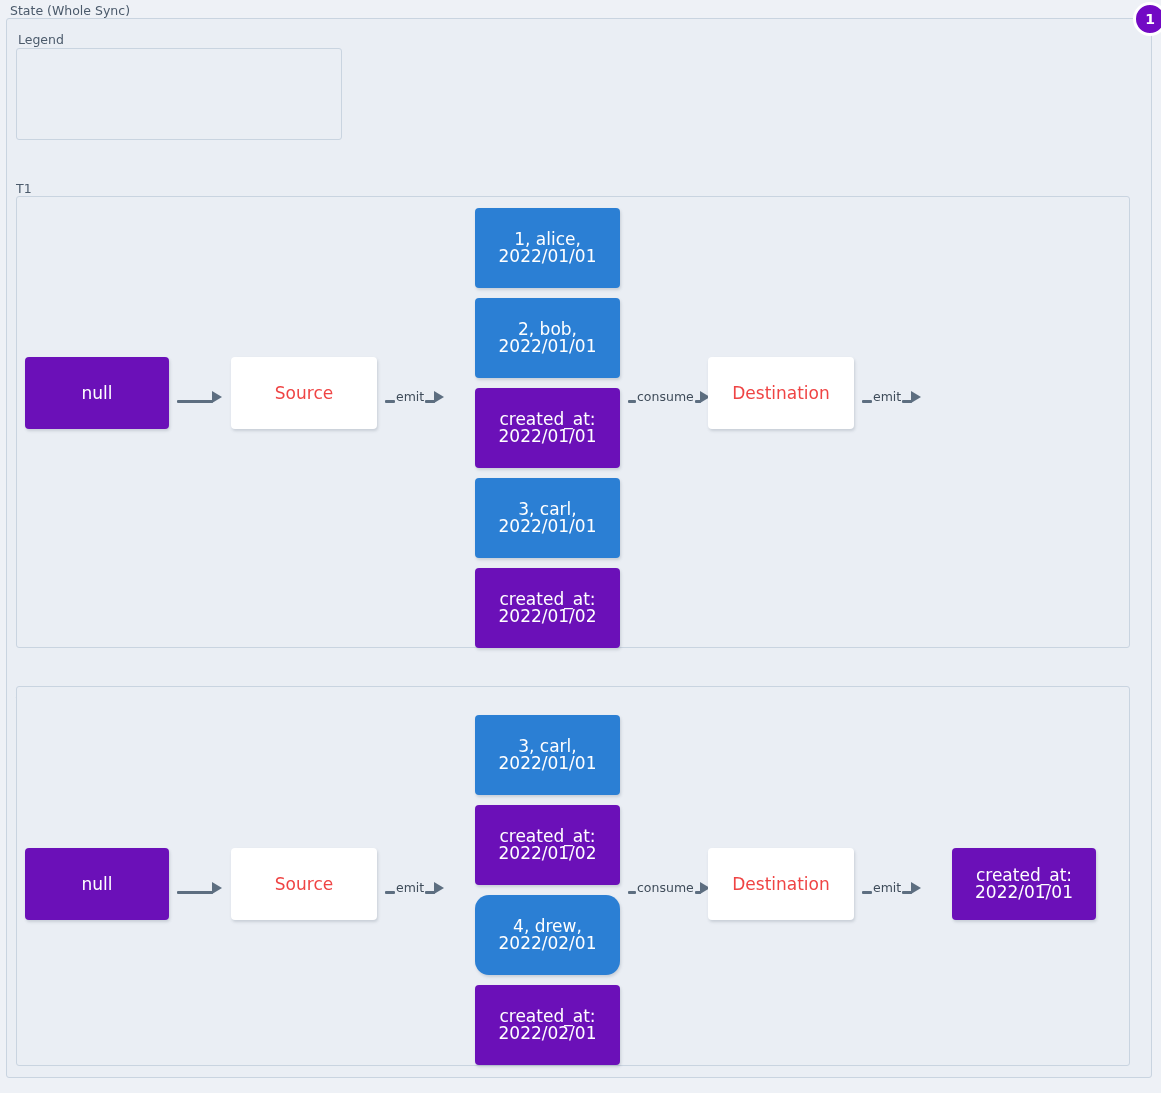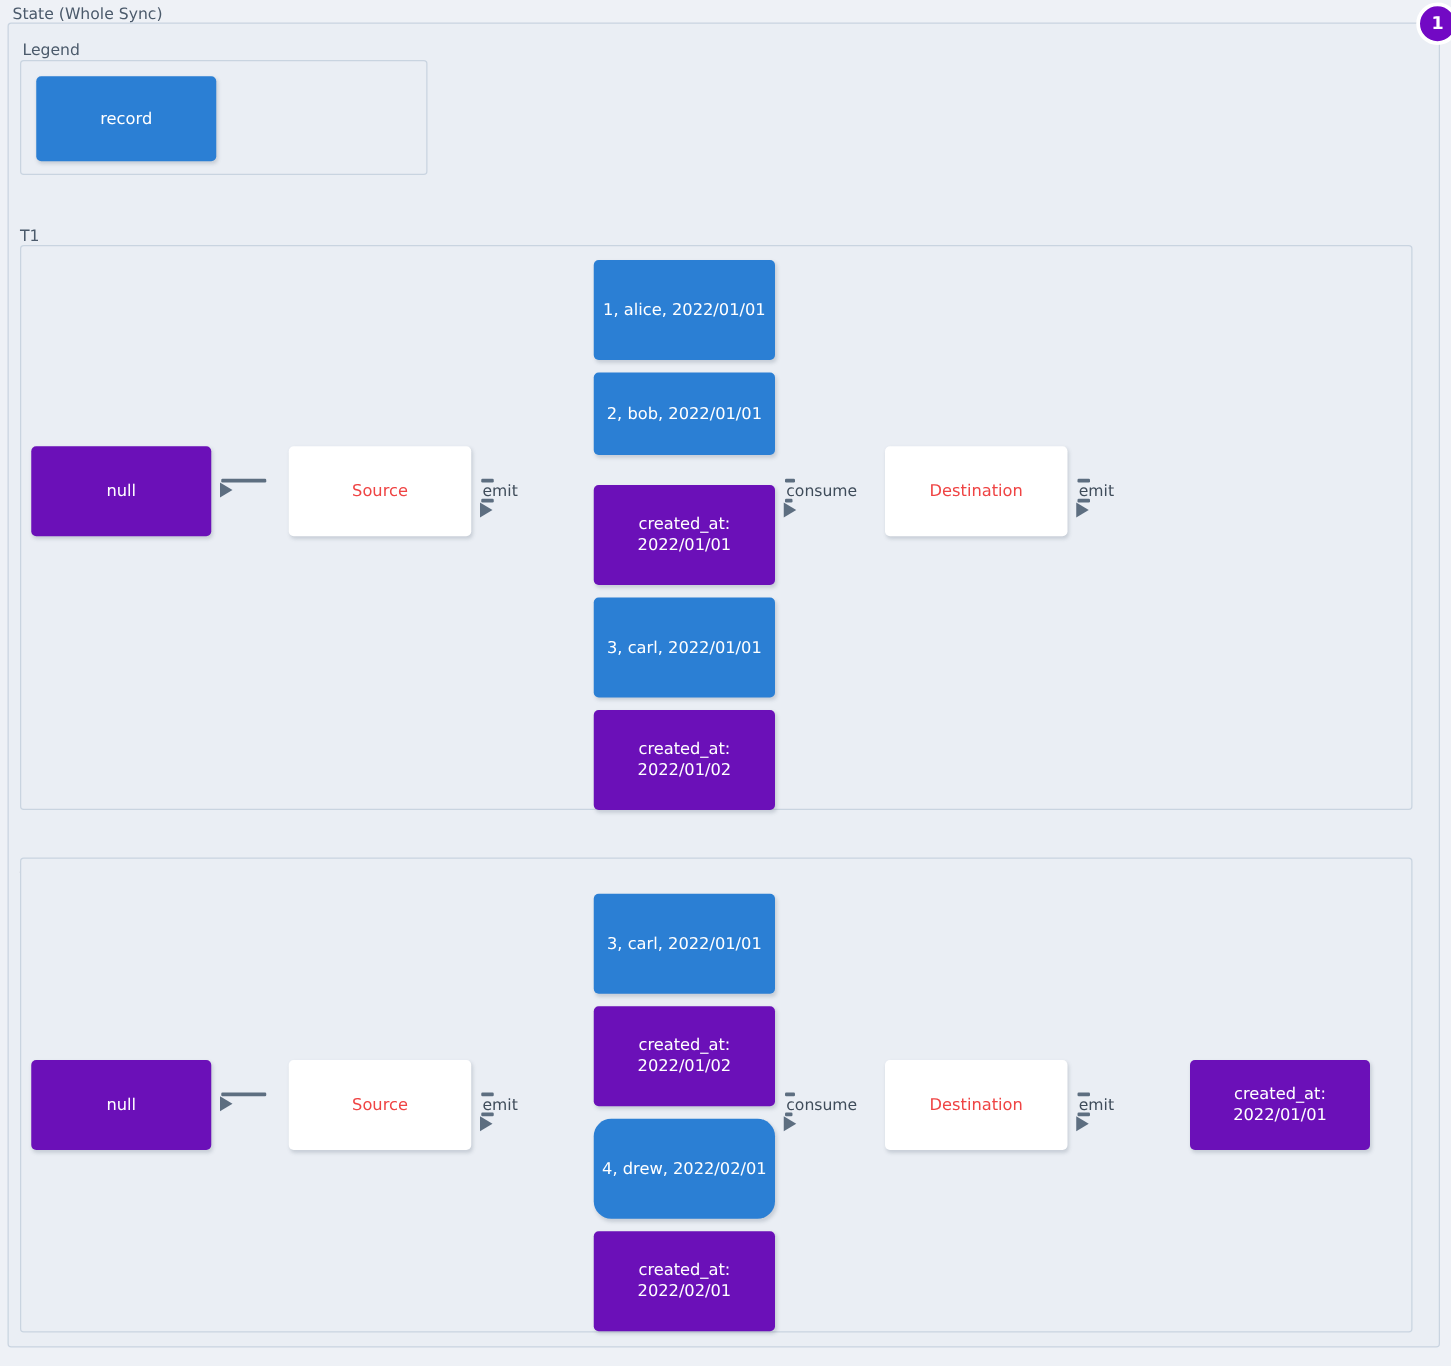--- a/index.html
+++ b/index.html
@@ -59,21 +59,21 @@
 
   
   .node {
     position: absolute;
     box-sizing: border-box;
     border-radius: 4px;
     display: flex;
     align-items: center;
     justify-content: center;
     text-align: center;
-    font-size: 13px;
+    font-size: 17px;
     line-height: 17px;
     box-shadow: 1px 2px 3px rgba(80,95,115,0.22);
     white-space: pre-line;
     padding: 4px 6px;
   }
   .node.record { background: #2b7fd4; color: #ffffff; }
   .node.state  { background: #6b10b8; color: #ffffff; }
   .node.plain  { background: #ffffff; color: #ef4444; }
 
   
@@ -82,25 +82,24 @@
     width: 144px;
     height: 68px;
     font-size: 13px;
   }
 
   
   .arrow {
     position: absolute;
     height: 20px;
     display: flex;
-    align-items: flex-start;
+    align-items: flex-end;
     color: #5a6b7d;
     font-size: 12.5px;
     white-space: nowrap;
-    flex-direction: column;
   }
   .arrow .line {
     height: 3px;
     background: #5d6e80;
     border-radius: 1px;
     flex: 0 0 auto;
   }
   .arrow .lbl {
     padding: 0 1px;
     color: #3f4c5a;
@@ -139,43 +138,40 @@
 </head>
 <body>
 
 <div class="outer-frame"></div>
 
 <div class="frame-title" id="outer-title">State (Whole Sync)</div>
 
 <div class="frame-title" id="legend-title">Legend</div>
 <div class="sub-frame" id="legend-frame">
   <div class="legend-swatches">
-    <div class="node record">
-      <span>record</span>
-    </div>
   </div>
 </div>
 
 <div id="sections-host">
     <div class="frame-title" style="left: 16px; top: 182px;">T1</div>
     <div class="sub-frame" style="left: 16px; top: 196px; width: 1114px; height: 452px;"></div>
     <div class="node state" style="left: 25px; top: 357px; width: 144px; height: 72px;"><span>null</span></div>
     <div class="arrow" style="left: 177px; top: 383px; width: 46px;">
       <div class="line" style="width: 36px;"></div>
       <div class="head"></div>
     </div>
     <div class="node plain" style="left: 231px; top: 357px; width: 146px; height: 72px;"><span>Source</span></div>
     <div class="arrow" style="left: 385px; top: 383px; width: 82px;">
       <div class="line" style="width: 10px;"></div>
       <span class="lbl">emit</span>
       <div class="line" style="width: 10px;"></div>
       <div class="head"></div>
     </div>
     <div class="node record" style="left: 475px; top: 208px; width: 145px; height: 80px;"><span>1, alice, 2022/01/01</span></div>
-    <div class="node record" style="left: 475px; top: 298px; width: 145px; height: 66px;"><span>2, bob, 2022/01/01</span></div>
+    <div class="node record" style="left: 475px; top: 298px; width: 145px; height: 80px;"><span>2, bob, 2022/01/01</span></div>
     <div class="node state" style="left: 475px; top: 388px; width: 145px; height: 80px;"><span>created_at:
 2022/01/01</span></div>
     <div class="node record" style="left: 475px; top: 478px; width: 145px; height: 80px;"><span>3, carl, 2022/01/01</span></div>
     <div class="node state" style="left: 475px; top: 568px; width: 145px; height: 80px;"><span>created_at:
 2022/01/02</span></div>
     <div class="arrow" style="left: 628px; top: 383px; width: 72px;">
       <div class="line" style="width: 8px;"></div>
       <span class="lbl">consume</span>
       <div class="line" style="width: 6px;"></div>
       <div class="head"></div>

